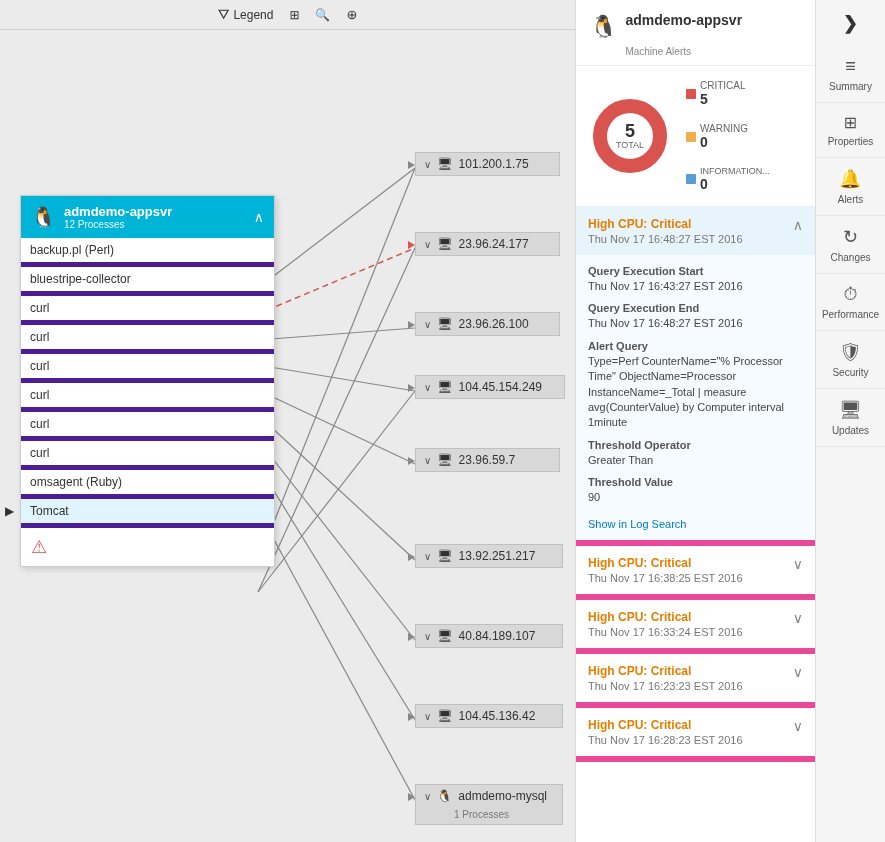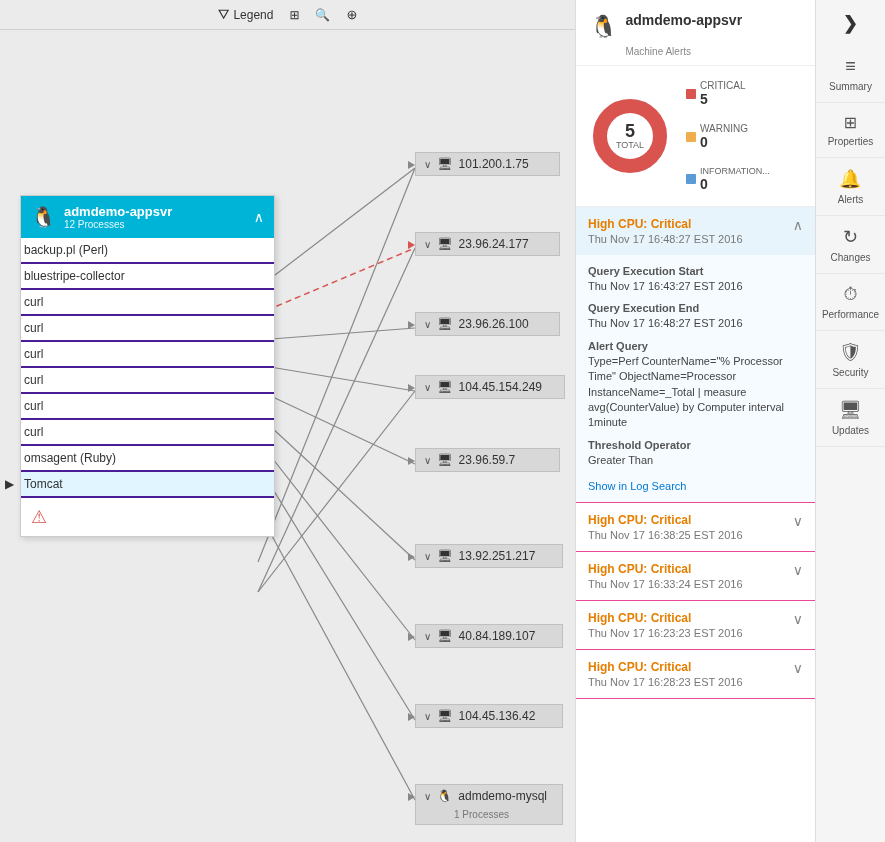--- a/index.html
+++ b/index.html
@@ -13,21 +13,21 @@
     .top-toolbar { display: flex; align-items: center; justify-content: center; padding: 6px 12px; background: #ebebeb; border-bottom: 1px solid #d0d0d0; gap: 16px; position: absolute; top: 0; left: 0; right: 0; z-index: 10; }
     .toolbar-item { display: flex; align-items: center; gap: 4px; cursor: pointer; color: #333; font-size: 12px; }
     .toolbar-icon { font-size: 14px; }
 
     
     .process-box { position: absolute; left: 20px; top: 195px; width: 255px; background: white; border: 1px solid #ccc; box-shadow: 2px 2px 6px rgba(0,0,0,0.15); z-index: 5; }
     .process-box-header { background: #00b4d8; padding: 8px 10px; display: flex; align-items: center; gap: 8px; color: white; }
     .process-box-header .linux-icon { font-size: 20px; }
     .process-box-title { font-size: 13px; font-weight: bold; }
     .process-box-subtitle { font-size: 10px; opacity: 0.9; }
-    .process-list-item { padding: 5px 3px; border-bottom: 2px solid #4c1d95; cursor: pointer; font-size: 12px; color: #333; }
+    .process-list-item { padding: 5px 9px; border-bottom: 5px solid #4c1d95; cursor: pointer; font-size: 12px; color: #333; }
     .process-list-item.selected { background: #e0f5ff; }
     .warning-icon-area { padding: 8px 10px; }
     .warning-triangle { color: #d9534f; font-size: 18px; }
 
     
     .connections-svg { position: absolute; top: 0; left: 0; width: 100%; height: 100%; pointer-events: none; }
 
     
     .node-box { position: absolute; background: #d8d8d8; border: 1px solid #c0c0c0; display: flex; align-items: center; gap: 6px; padding: 4px 8px; font-size: 12px; color: #333; min-width: 140px; }
 
@@ -45,21 +45,21 @@
     .donut-number { font-size: 18px; font-weight: bold; color: #333; line-height: 1; }
     .donut-text { font-size: 9px; color: #666; text-transform: uppercase; }
     .legend-items { display: flex; flex-direction: column; gap: 16px; }
     .legend-item { display: flex; align-items: center; gap: 4px; }
     .legend-dot { width: 10px; height: 10px; border-radius: 1px; flex-shrink: 0; }
     .legend-label { font-size: 10px; color: #666; text-transform: uppercase; }
     .legend-count { font-size: 14px; font-weight: bold; color: #333; }
 
     
     .alerts-list { flex: 1; overflow-y: auto; }
-    .alert-item { border-bottom: 1px solid #ec4899; }
+    .alert-item { border-bottom: 6px solid #ec4899; }
     .alert-header { padding: 10px 12px; display: flex; justify-content: space-between; align-items: flex-start; cursor: pointer; }
     .alert-header.expanded { background: #e8f4fb; }
     .alert-title { font-size: 12px; font-weight: 600; color: #e67e00; }
     .alert-time { font-size: 11px; color: #777; margin-top: 2px; }
     .alert-chevron { color: #888; font-size: 14px; flex-shrink: 0; }
     .alert-detail { background: #f5fbff; padding: 10px 12px; font-size: 11px; color: #444; }
     .alert-detail-row { margin-bottom: 8px; }
     .alert-detail-label { font-weight: 600; color: #555; margin-bottom: 2px; }
     .alert-detail-value { color: #444; line-height: 1.4; }
     .show-log-link { color: #0078d4; cursor: pointer; text-decoration: none; margin-top: 4px; display: inline-block; font-size: 11px; }
@@ -293,20 +293,24 @@
             <div class="alert-detail-value">Thu Nov 17 16:48:27 EST 2016</div>
           </div>
           <div class="alert-detail-row">
             <div class="alert-detail-label">Alert Query</div>
             <div class="alert-detail-value">Type=Perf CounterName="% Processor Time" ObjectName=Processor InstanceName=_Total | measure avg(CounterValue) by Computer interval 1minute</div>
           </div>
           <div class="alert-detail-row">
             <div class="alert-detail-label">Threshold Operator</div>
             <div class="alert-detail-value">Greater Than</div>
           </div>
+          <div class="alert-detail-row">
+            <div class="alert-detail-label">Threshold Value</div>
+            <div class="alert-detail-value">90</div>
+          </div>
           <a class="show-log-link">Show in Log Search</a>
         </div>
       </div>
 
       <div class="alert-item">
         <div class="alert-header">
           <div>
             <div class="alert-title">High CPU: Critical</div>
             <div class="alert-time">Thu Nov 17 16:38:25 EST 2016</div>
           </div>

